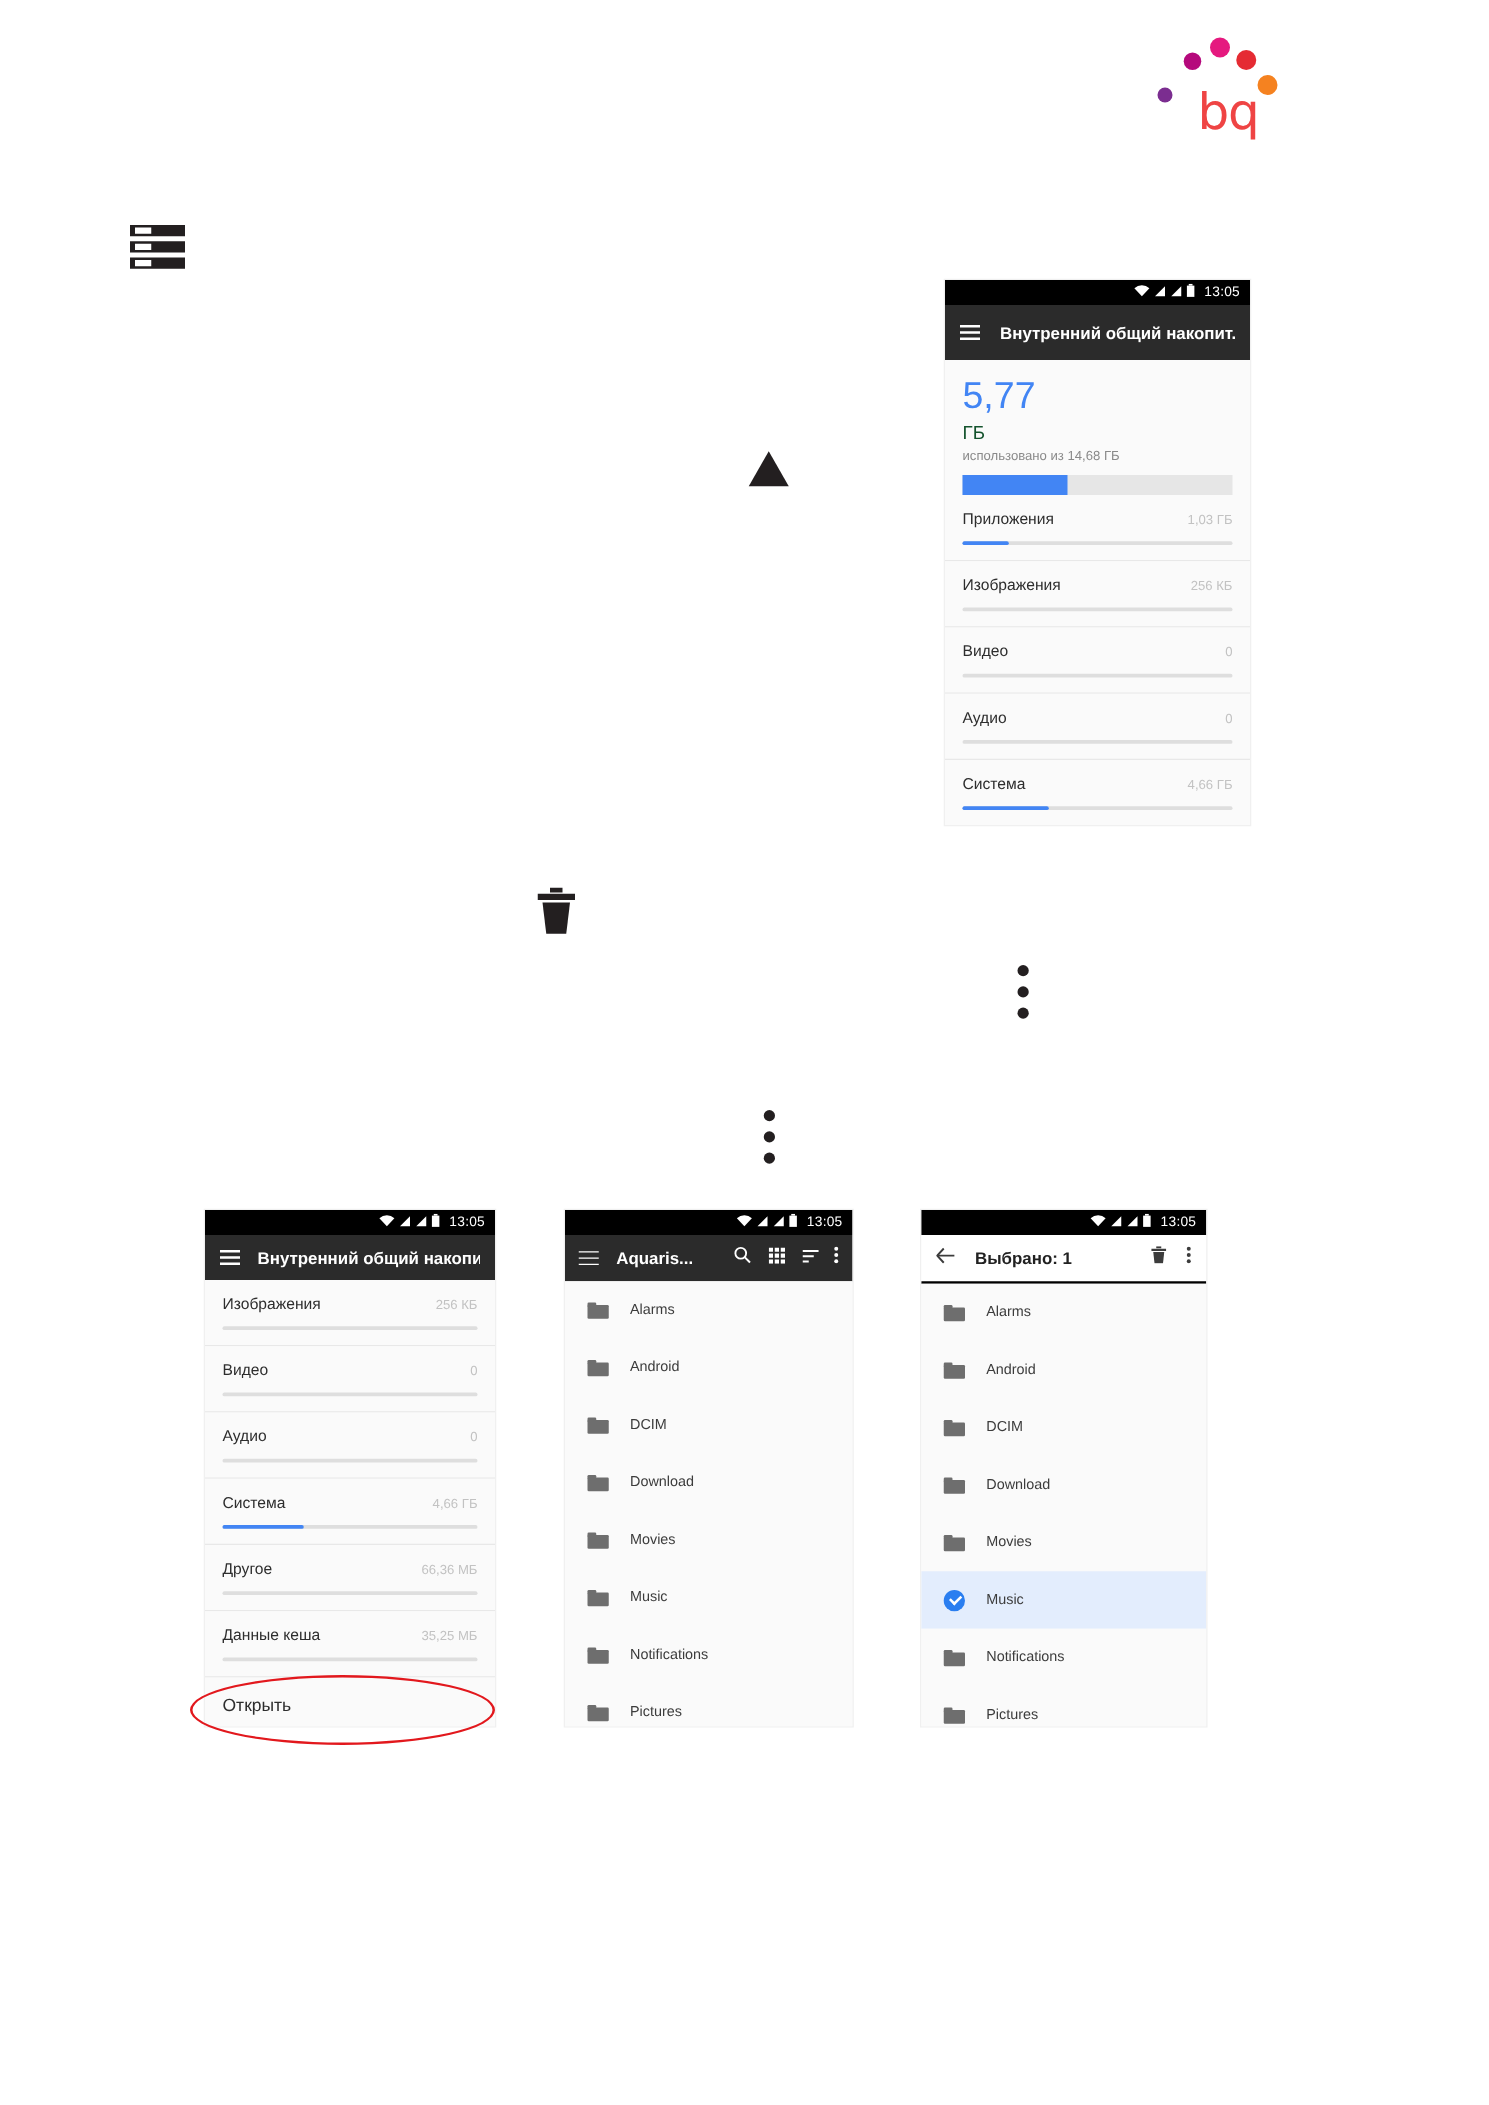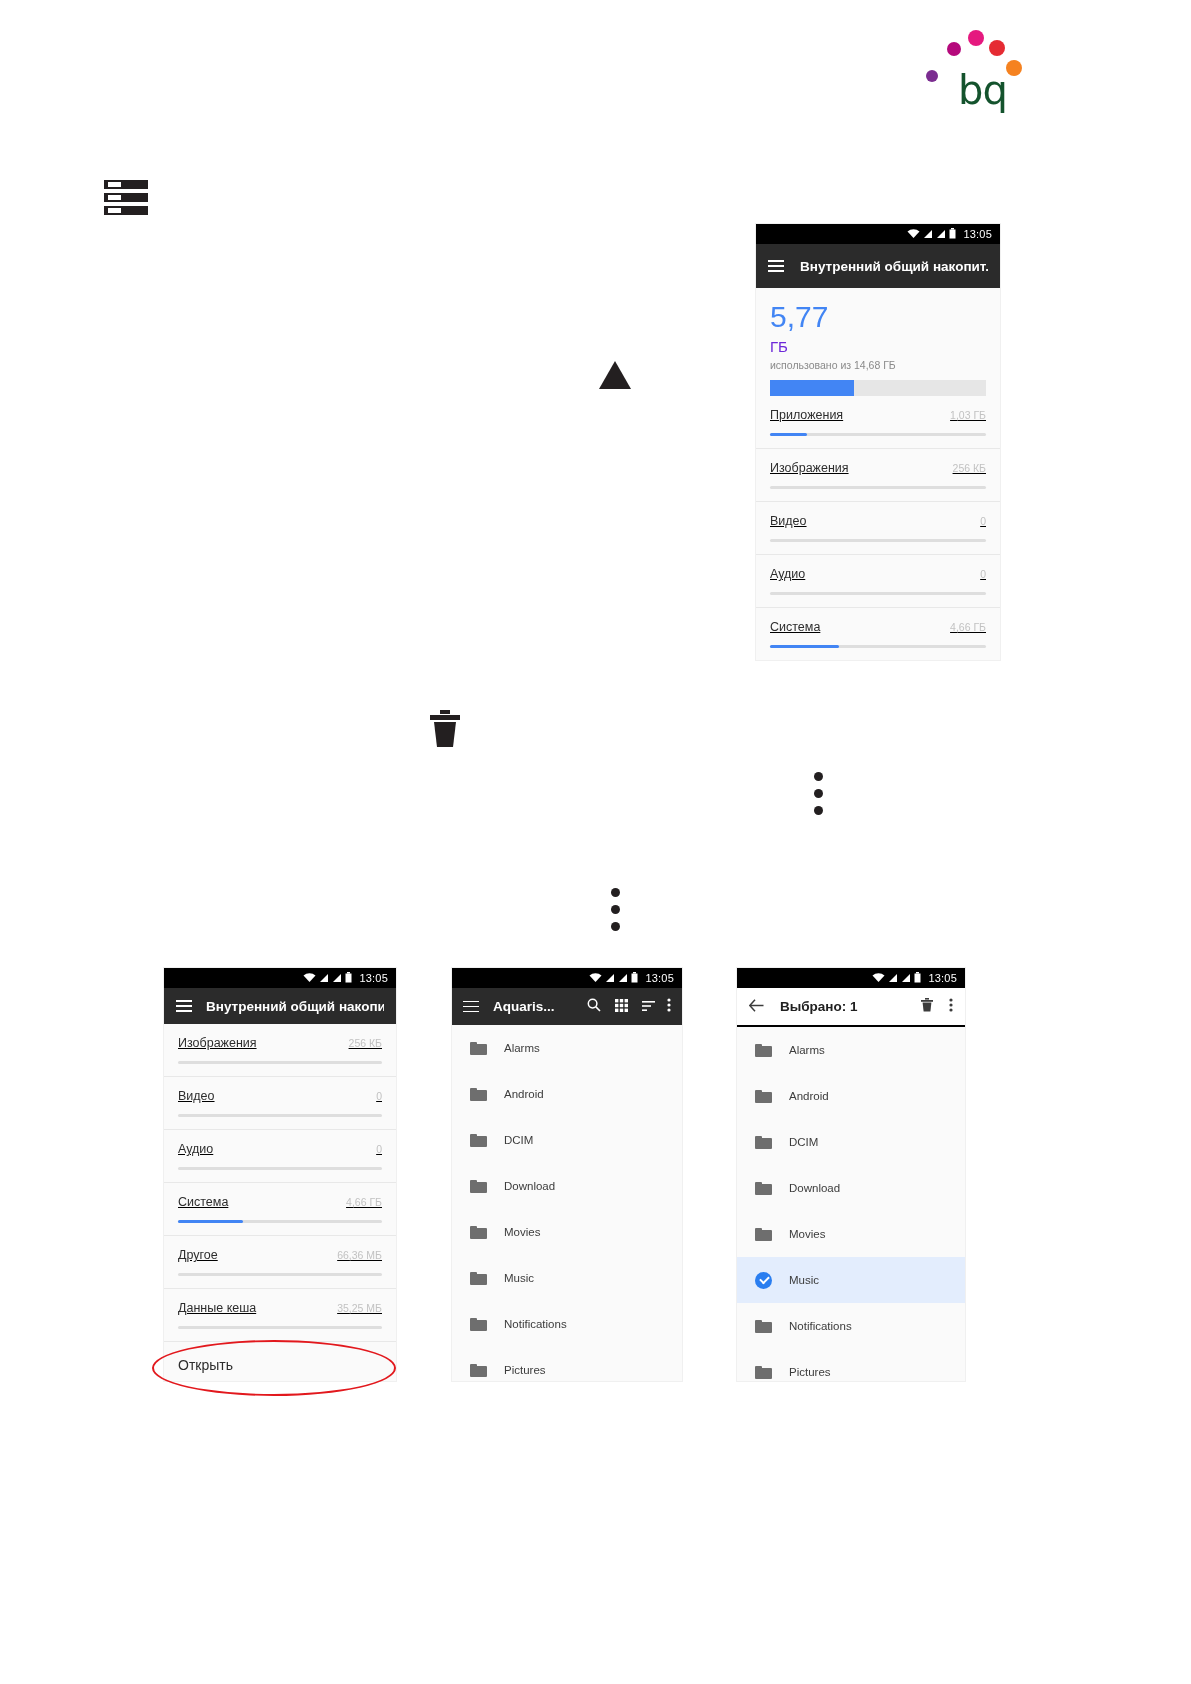--- a/index.html
+++ b/index.html
@@ -1,21 +1,21 @@
 <!DOCTYPE html>
 <html><head>
 <meta charset="utf-8">
 <style>
   html,body{margin:0;padding:0;background:#ffffff;}
   body{width:1191px;height:1684px;position:relative;font-family:"Liberation Sans","DejaVu Sans",sans-serif;overflow:hidden;}
 
   
   .logo{position:absolute;left:918px;top:22px;width:95px;height:90px;}
   .logo .dot{position:absolute;border-radius:50%;}
-  .logo .word{position:absolute;left:40px;top:48px;font-size:40px;line-height:40px;color:#14532d;font-family:"DejaVu Sans",sans-serif;font-weight:400;letter-spacing:-1px;}
+  .logo .word{position:absolute;left:40px;top:48px;font-size:40px;line-height:40px;color:#ef4444;font-family:"DejaVu Sans",sans-serif;font-weight:400;letter-spacing:-1px;}
 
   
   .icon-list{position:absolute;left:104px;top:180px;width:44px;height:36px;}
   .icon-list .bar{position:absolute;left:0;width:44px;height:9px;background:#231f20;}
   .icon-list .bar i{position:absolute;left:4px;top:2px;width:13px;height:5px;background:#ffffff;display:block;}
 
   .icon-tri{position:absolute;left:598px;top:360px;width:34px;height:30px;}
   .icon-tri svg{display:block;}
 
   .icon-trash{position:absolute;left:430px;top:710px;width:30px;height:38px;}
@@ -33,21 +33,21 @@
 
   .appbar{background:#2b2b2b;display:flex;align-items:center;color:#fff;}
   .appbar.light{background:#ffffff;color:#212121;}
   .appbar .title{font-size:13.5px;font-weight:bold;white-space:nowrap;overflow:hidden;}
   .hamb{width:16px;height:12px;position:relative;flex:0 0 auto;}
   .hamb i{position:absolute;left:0;width:16px;height:1.6px;background:currentColor;}
   .hamb i:nth-child(1){top:0}.hamb i:nth-child(2){top:5px}.hamb i:nth-child(3){top:10px}
 
   
   .srow{padding:0 14px;border-bottom:1px solid #e8e8e8;background:#fafafa;}
-  .srow .line{display:flex;justify-content:space-between;align-items:baseline;padding-top:12px;text-decoration:underline;}
+  .srow .line{display:flex;justify-content:space-between;align-items:baseline;padding-top:12px;}
   .srow .nm{font-size:12.5px;color:#2d2d2d;}
   .srow .vl{font-size:10.5px;color:#c2c2c2;}
   .srow .track{height:3px;background:#dedede;margin:11px 0 12px 0;border-radius:2px;position:relative;}
   .srow .track b{position:absolute;left:0;top:0;height:3px;background:#4285f4;border-radius:2px;display:block;}
 
   
   .frow{display:flex;align-items:center;height:46px;padding-left:18px;gap:17px;background:#fafafa;}
   .frow.sel{background:#e3edfd;}
   .frow .fname{font-size:11.5px;color:#3c3c3c;}
   .folder{width:17px;height:13px;position:relative;flex:0 0 auto;}
@@ -129,21 +129,21 @@
     <span class="hamb">
         <i></i>
         <i></i>
         <i></i>
       </span>
     <span class="title">Внутренний общий накопит...</span>
   </div>
   <div style="padding:14px 14px 0 14px;background:#fafafa;">
     <div style="display:flex;align-items:flex-start;gap:6px;flex-direction:column;">
       <span style="font-size:30px;color:#4285f4;line-height:30px;">5,77</span>
-      <span style="font-size:15px;color:#6d28d9;">ГБ</span>
+      <span style="font-size:15px;color:#14532d;">ГБ</span>
     </div>
     <div style="font-size:10.5px;color:#8a8a8a;margin-top:4px;">использовано из 14,68 ГБ</div>
     <div style="height:16px;background:#e6e6e6;margin-top:9px;position:relative;">
       <b id="p1bar" style="position: absolute; left: 0px; top: 0px; height: 16px; background: rgb(66, 133, 244); display: block; width: 39%;"></b>
     </div>
   </div>
   <div id="p1rows">
       <div class="srow">
         <div class="line">
           <span class="nm">Приложения</span>

